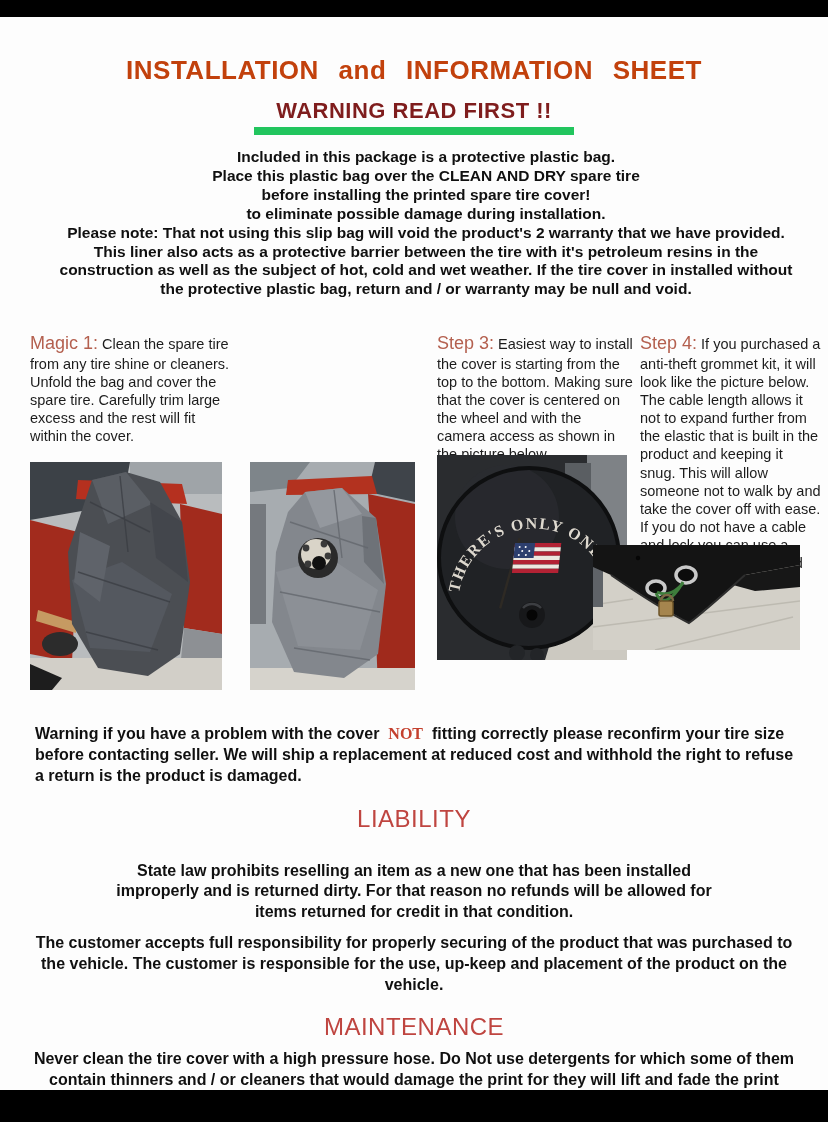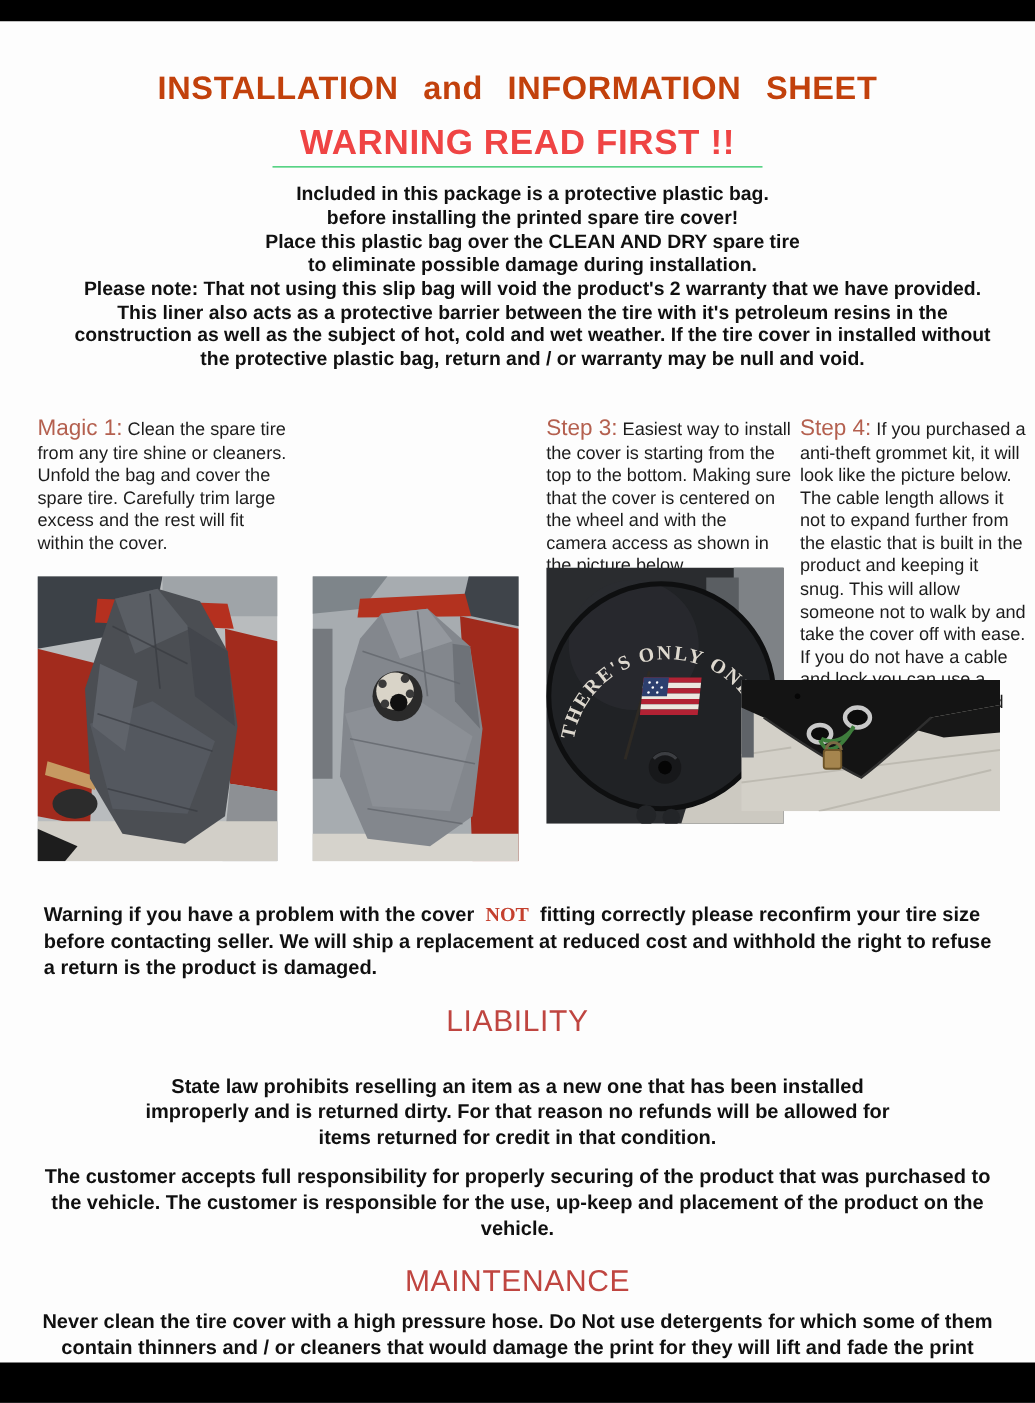--- a/index.html
+++ b/index.html
@@ -4,22 +4,22 @@
 <style>
   * { margin:0; padding:0; box-sizing:border-box; }
   html,body { background:#000; }
   body { width:828px; height:1122px; font-family:"Liberation Sans", sans-serif; position:relative; overflow:hidden; }
   .page { position:absolute; inset:0; background:#000; }
   .sheet { position:absolute; top:17px; left:0; width:828px; height:1073px; background:#fdfdfd; overflow:hidden; }
 
   .title { margin-top:38px; text-align:center; font-size:26px; font-weight:bold; color:#c2410c;
            letter-spacing:.5px; word-spacing:12px; }
   .warn-wrap { text-align:center; margin-top:12px; }
-  .warn-head { display:inline-block; font-size:28px; font-weight:bold; color:#ef4444;
-               border-bottom:1px solid #22c55e; padding:0 22px 3px 22px; letter-spacing:.5px; }
+  .warn-head { display:inline-block; font-size:22px; font-weight:bold; color:#7f1d1d;
+               border-bottom:8px solid #22c55e; padding:0 22px 3px 22px; letter-spacing:.5px; }
 
   .intro { margin-top:13px; text-align:center; font-weight:bold; font-size:15.5px;
            line-height:1.22; color:#101010;padding-left:24px; }
 
   .band { position:relative; margin-top:33px; height:368px; }
   .step { position:absolute; top:0; font-size:14.5px; line-height:1.25; color:#1c1c1c; }
   .step-label { font-size:18px; color:#b4604f; }
   .step-1 { left:30px;  width:202px; }
   .step-2 { left:237px; width:196px; }
   .step-3 { left:437px; width:196px; }
@@ -50,22 +50,22 @@
   <div class="sheet">
 
     <div class="title">INSTALLATION and INFORMATION SHEET</div>
 
     <div class="warn-wrap">
       <span class="warn-head">WARNING READ FIRST !!</span>
     </div>
 
     <div class="intro">
       <div>Included in this package is a protective plastic bag.</div>
+      <div>Place this plastic bag over the CLEAN AND DRY spare tire</div>
       <div>before installing the printed spare tire cover!</div>
-      <div>Place this plastic bag over the CLEAN AND DRY spare tire</div>
       <div>to eliminate possible damage during installation.</div>
       <div>Please note: That not using this slip bag will void the product's 2 warranty that we have provided.</div>
       <div>This liner also acts as a protective barrier between the tire with it's petroleum resins in the</div>
       <div>construction as well as the subject of hot, cold and wet weather. If the tire cover in installed without</div>
       <div>the protective plastic bag, return and / or warranty may be null and void.</div>
     </div>
 
     <div class="band">
 
       <div class="step step-1">

